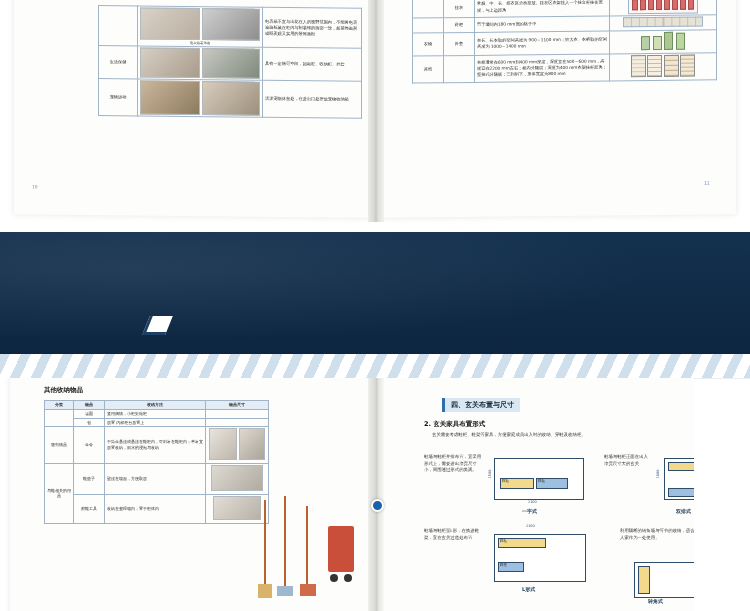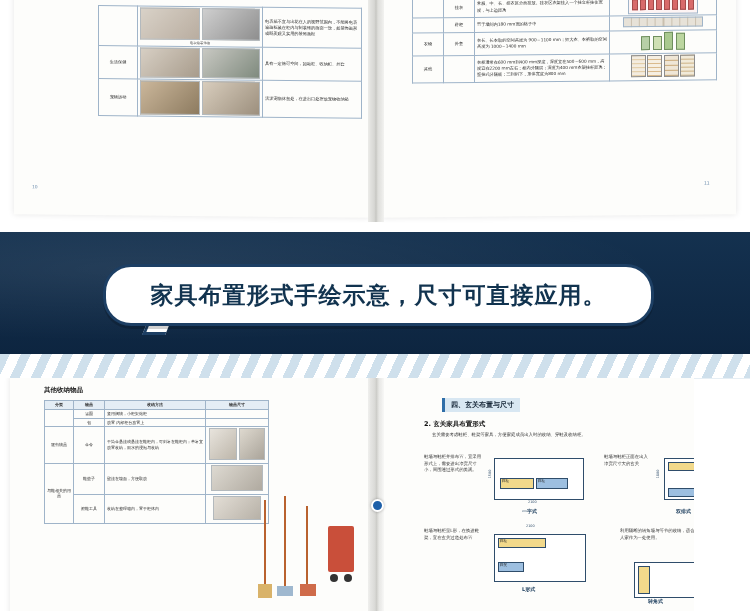--- a/index.html
+++ b/index.html
@@ -231,23 +231,20 @@
       </tbody>
         </table>
       <div class="pg-num" style="left:322px;top:194px;">11</div>
     </div>
 
     <div class="gutter"></div>
   </div>
 
   <div class="mid-band"></div>
   <div class="banner-tail"></div>
-  <div class="banner">
-    <span>家具布置形式手绘示意，尺寸可直接应用。</span>
-  </div>
 
   <div class="stripes"></div>
 
   <div class="spread-bot">
 
     <div class="left-pg">
       <div class="bot-title" style="left:34px;top:10px;">其他收纳物品</div>
 
       <table class="mini-tbl" style="left:34px;top:24px;width:204px;font-size:4px;">
         <tbody>

